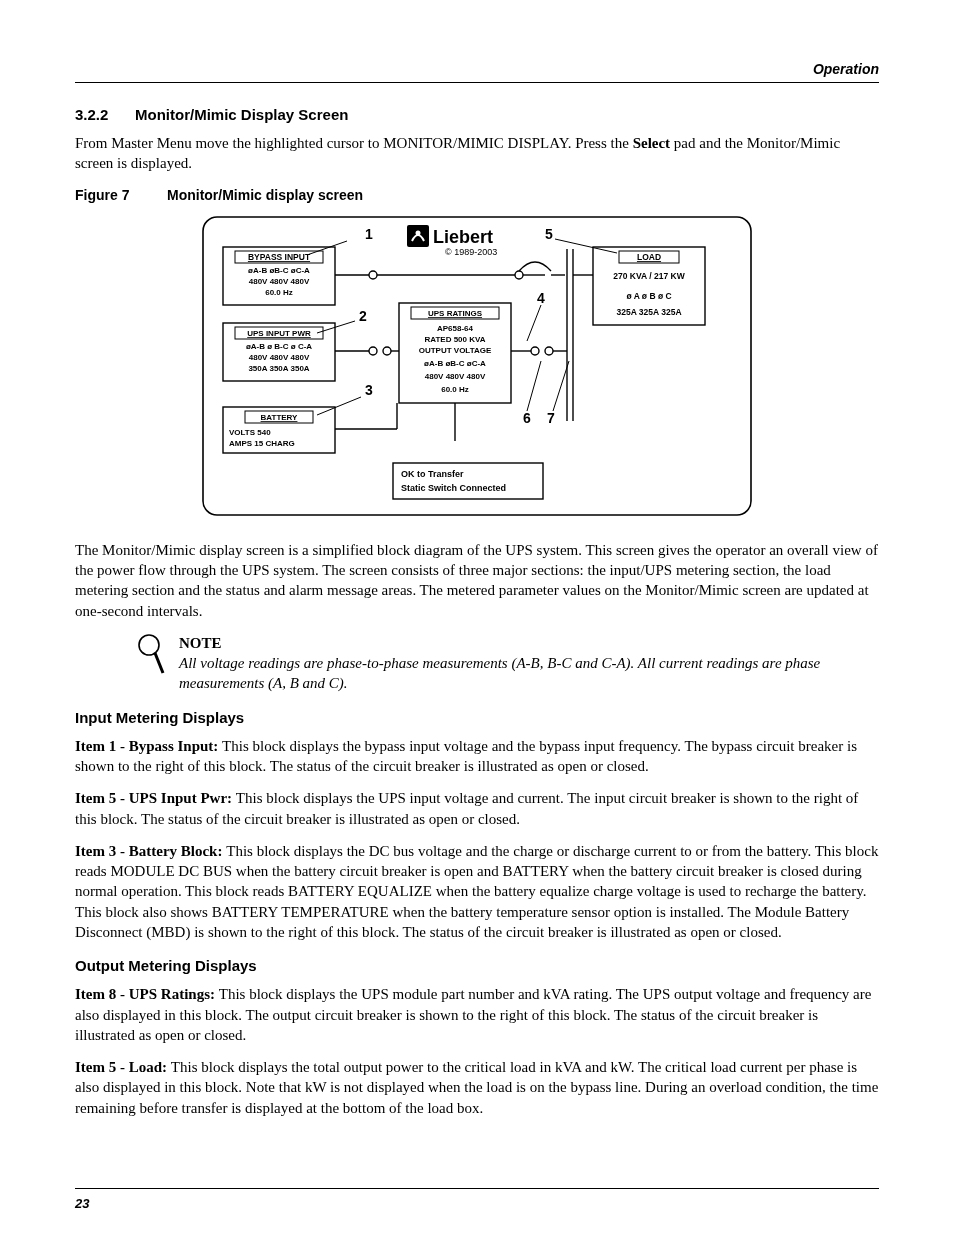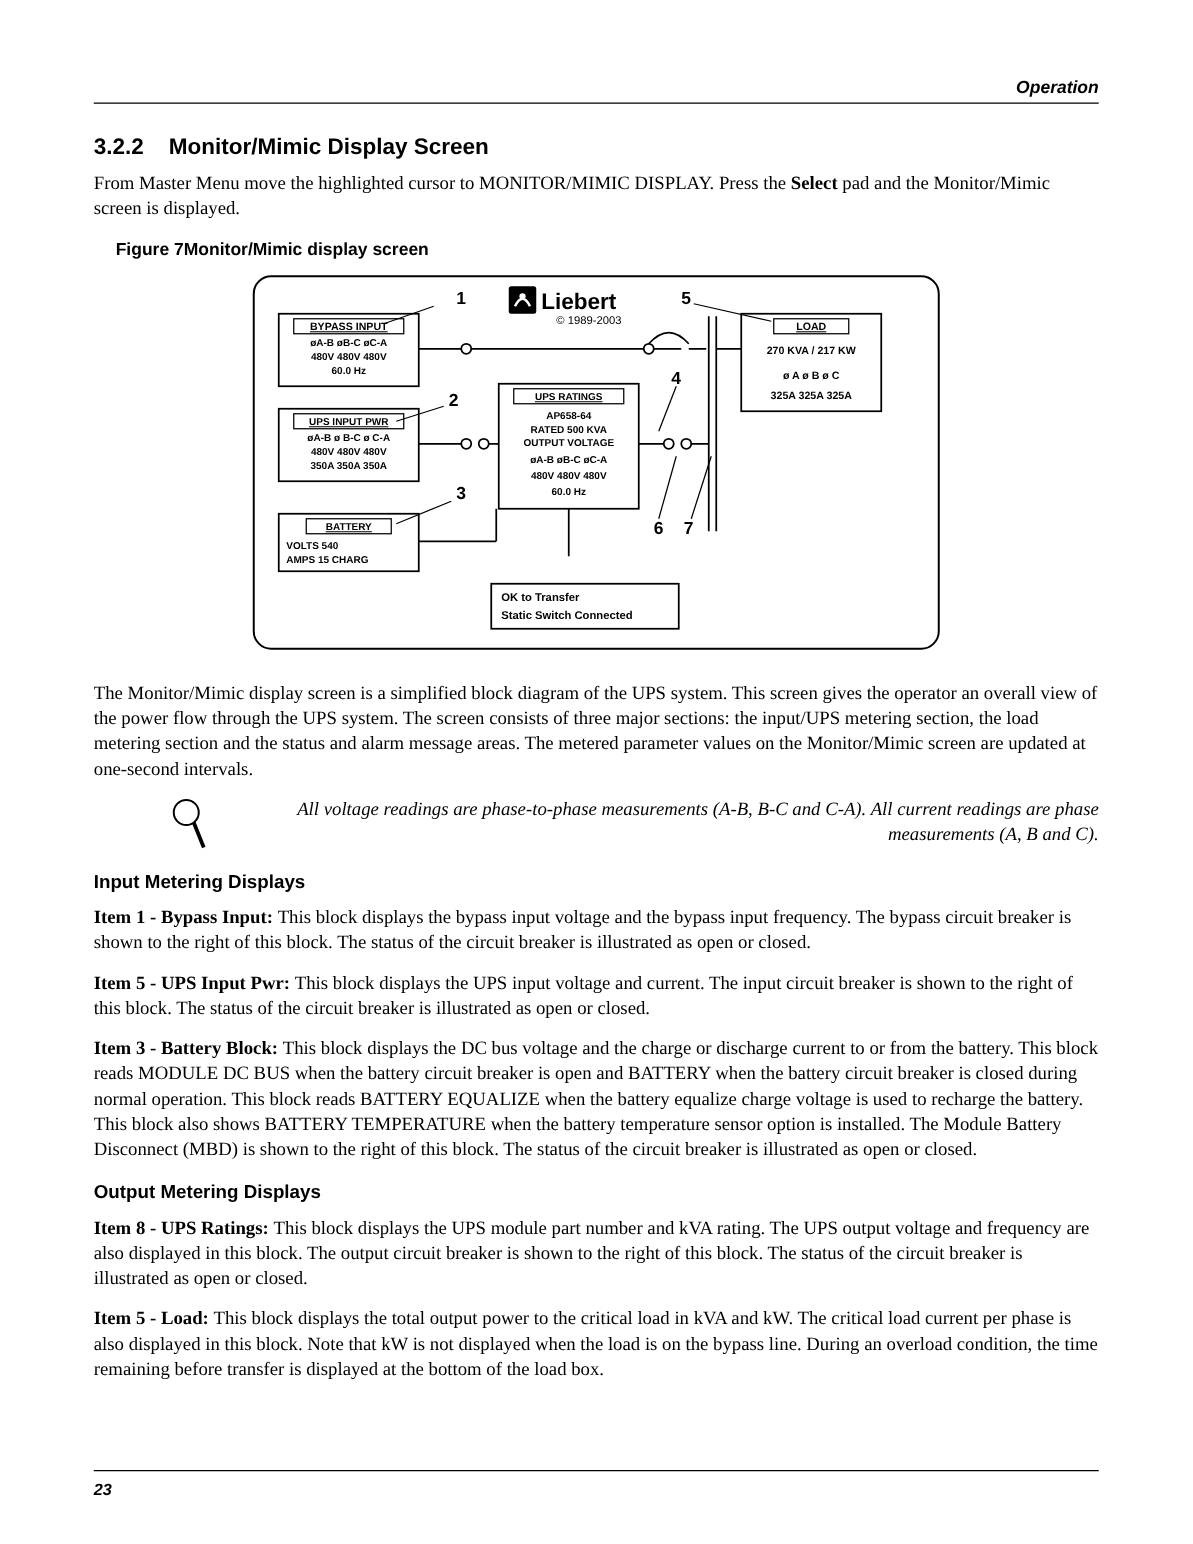--- a/index.html
+++ b/index.html
@@ -18,52 +18,52 @@
     font-weight: bold;
     font-style: italic;
     font-size: 14px;
     border-bottom: 1.5px solid #000;
     padding-bottom: 3px;
     margin-bottom: 22px;
   }
   .sec-heading {
     font-family: Arial, Helvetica, sans-serif;
     font-weight: bold;
-    font-size: 18px;
+    font-size: 15px;
   }
   .sec-num { display:inline-block; width:60px; }
   .indent1 { margin-left: 62px; }
   .para { margin: 8px 0 12px 0; }
   .fig-caption {
     font-family: Arial, Helvetica, sans-serif;
     font-weight: bold;
     font-size: 14px;
     margin: 12px 0 6px 0;
   }
-  .fig-caption .fig-num { display:inline-block; width:72px;text-align:right; }
+  .fig-caption .fig-num { display:inline-block; width:92px; }
   .svg-wrap { text-align:center; margin: 4px 0 14px 0; }
   .sub-heading {
     font-family: Arial, Helvetica, sans-serif;
     font-weight: bold;
     font-size: 15px;
     margin: 14px 0 6px 0;
   }
   .note-block {
     margin: 12px 0 14px 62px;
     display:flex;
     align-items:flex-start;
     gap:12px;
   }
   .note-icon svg { display:block; }
   .note-title {
     font-family: Georgia, 'Times New Roman', serif;
     font-weight: bold;
     font-size: 15px;
   }
-  .note-body { font-style: italic; text-align: right; }
+  .note-body { font-style: italic; }
   .footer {
     border-top: 1.5px solid #000;
     margin-top: 70px;
     padding-top: 6px;
     font-family: Arial, Helvetica, sans-serif;
     font-weight: bold;
     font-style: italic;
     font-size: 13px;
   }
   svg text { font-family: Arial, Helvetica, sans-serif; }
@@ -204,20 +204,21 @@
 <p class="para indent1">The Monitor/Mimic display screen is a simplified block diagram of the UPS system. This screen gives the operator an overall view of the power flow through the UPS system. The screen consists of three major sections: the input/UPS metering section, the load metering section and the status and alarm message areas. The metered parameter values on the Monitor/Mimic screen are updated at one-second intervals.</p>
 
 <div class="note-block">
   <div class="note-icon">
     <svg width="30" height="44" viewBox="0 0 30 44">
       <circle cx="12" cy="12" r="10" fill="#fff" stroke="#000" stroke-width="1.6"></circle>
       <line x1="18" y1="20" x2="26" y2="40" stroke="#000" stroke-width="3"></line>
     </svg>
   </div>
   <div>
+    <div class="note-title">NOTE</div>
     <div class="note-body">All voltage readings are phase-to-phase measurements (A-B, B-C and C-A). All current readings are phase measurements (A, B and C).</div>
   </div>
 </div>
 
 <div class="sub-heading indent1">Input Metering Displays</div>
 
 <p class="para indent1">
   <b>Item 1 - Bypass Input: </b><span>This block displays the bypass input voltage and the bypass input frequency. The bypass circuit breaker is shown to the right of this block. The status of the circuit breaker is illustrated as open or closed.</span>
 </p>
 

